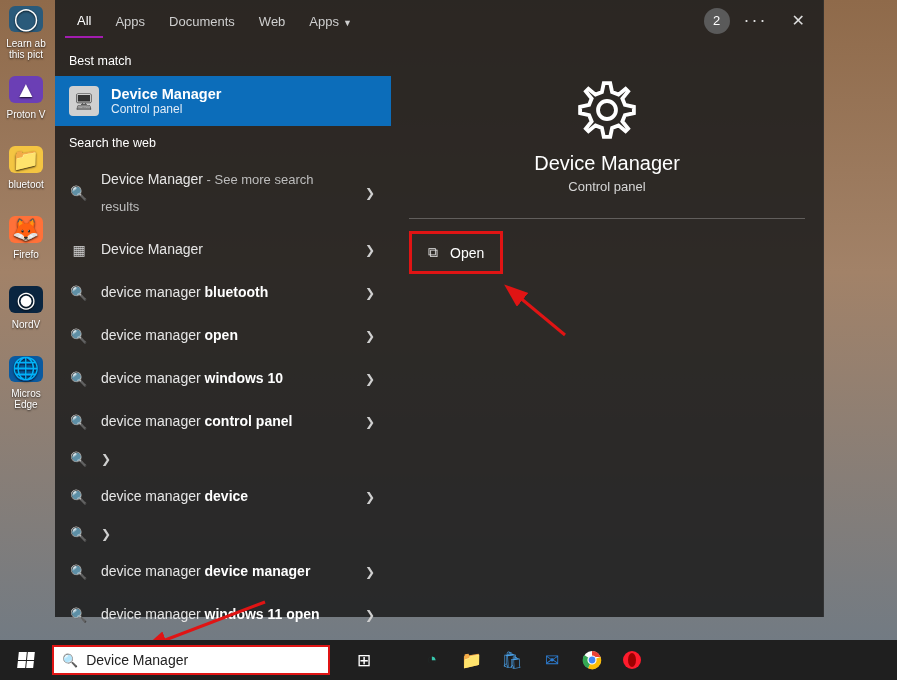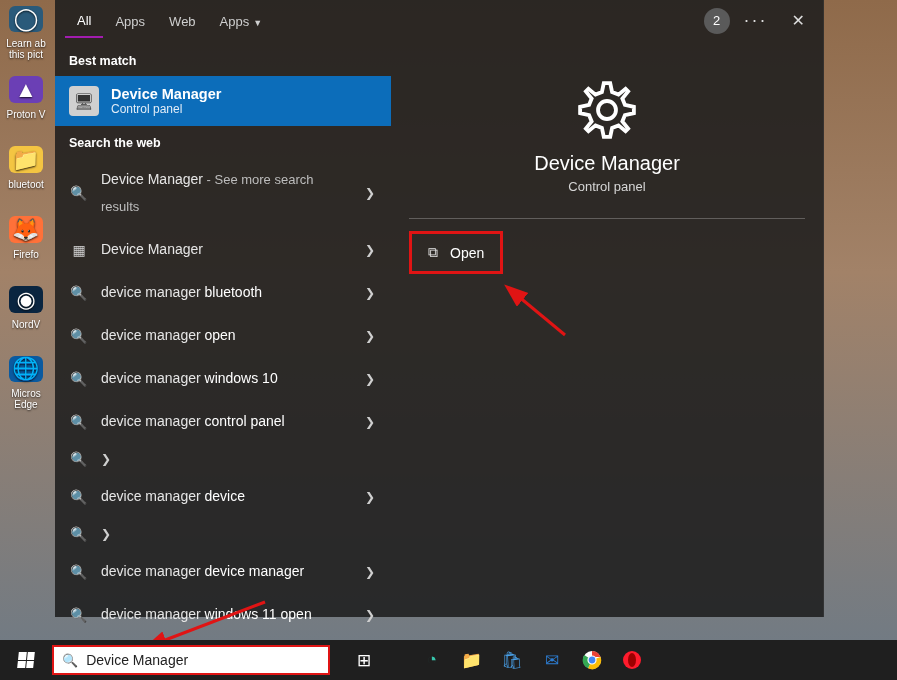--- a/index.html
+++ b/index.html
@@ -25,30 +25,30 @@
   .tabs .right { position:absolute; right:8px; top:6px; display:flex; align-items:center; gap:8px; }
   .circle { width:26px; height:26px; border-radius:50%; background:#5a5a5a; display:flex; align-items:center; justify-content:center; font-size:13px; color:#fff; }
   .dots { font-size:18px; color:#ddd; padding:4px 6px; cursor:pointer; letter-spacing:2px; }
   .closebtn { font-size:16px; color:#ddd; padding:4px 10px; cursor:pointer; }
   .chev { font-size:9px; margin-left:4px; color:#cfcfcf; }
 
   .body-split { display:flex; height:calc(100% - 40px); }
   .left { width:336px; padding-top:4px; }
   .right-pane { flex:1; display:flex; flex-direction:column; align-items:center; padding:38px 18px 0; }
 
-  .section-label { font-size:12.5px; font-weight:700; color:#fff; padding:10px 14px 8px; }
+  .section-label { font-size:12.5px; font-weight:400; color:#fff; padding:10px 14px 8px; }
   .best-item { background:#0c6dba; display:flex; align-items:center; gap:12px; padding:10px 14px; }
   .best-item .icosq { width:30px; height:30px; border-radius:4px; background:#d0d0d0; display:flex; align-items:center; justify-content:center; color:#333; font-size:16px; }
   .best-item .title { font-size:14.5px; font-weight:600; color:#fff; }
   .best-item .sub { font-size:12px; color:#e0ecf7; }
 
   .result-row { display:flex; align-items:center; gap:12px; padding:8px 14px; cursor:pointer; }
   .result-row .ricon { width:20px; text-align:center; font-size:14px; color:#cfcfcf; }
   .result-row .txt { flex:1; font-size:14px; color:#e6e6e6; line-height:26px; }
-  .result-row .txt b { font-weight:400; color:#fff; }
+  .result-row .txt b { font-weight:700; color:#fff; }
   .result-row .txt .hint { color:#bdbdbd; font-size:13px; }
   .result-row .chevron { color:#cfcfcf; font-size:12px; padding-right:2px; }
 
   .preview-title { font-size:20px; color:#fff; margin-top:10px; }
   .preview-sub { font-size:13px; color:#d6d6d6; margin-top:4px; }
   .divider { width:100%; height:1px; background:rgba(255,255,255,0.25); margin-top:24px; }
   .action-row { align-self:flex-start; display:flex; align-items:center; gap:12px; padding:10px 16px; margin-top:12px; font-size:14px; color:#fff; cursor:pointer; border:3px solid #e01414; }
   .action-row .aicon { font-size:14px; color:#e4e4e4; }
 
   .taskbar { position:absolute; left:0; bottom:0; width:100%; height:40px; background:#1f1f1f; display:flex; align-items:center; gap:4px; padding-left:4px; }
@@ -95,20 +95,21 @@
         <div class="lbl">Micros
 Edge</div>
       </div>
     </div>
 </div>
 
 <div class="search-panel">
   <div class="tabs">
     <div class="tab active">All</div>
     <div class="tab">Apps</div>
+    <div class="tab">Documents</div>
     <div class="tab">Web</div>
     <div class="tab">
       <span>Apps</span><span class="chev">▼</span>
     </div>
     <div class="right">
       <div class="circle">2</div>
       <div class="dots">···</div>
       <div class="closebtn">✕</div>
     </div>
   </div>

